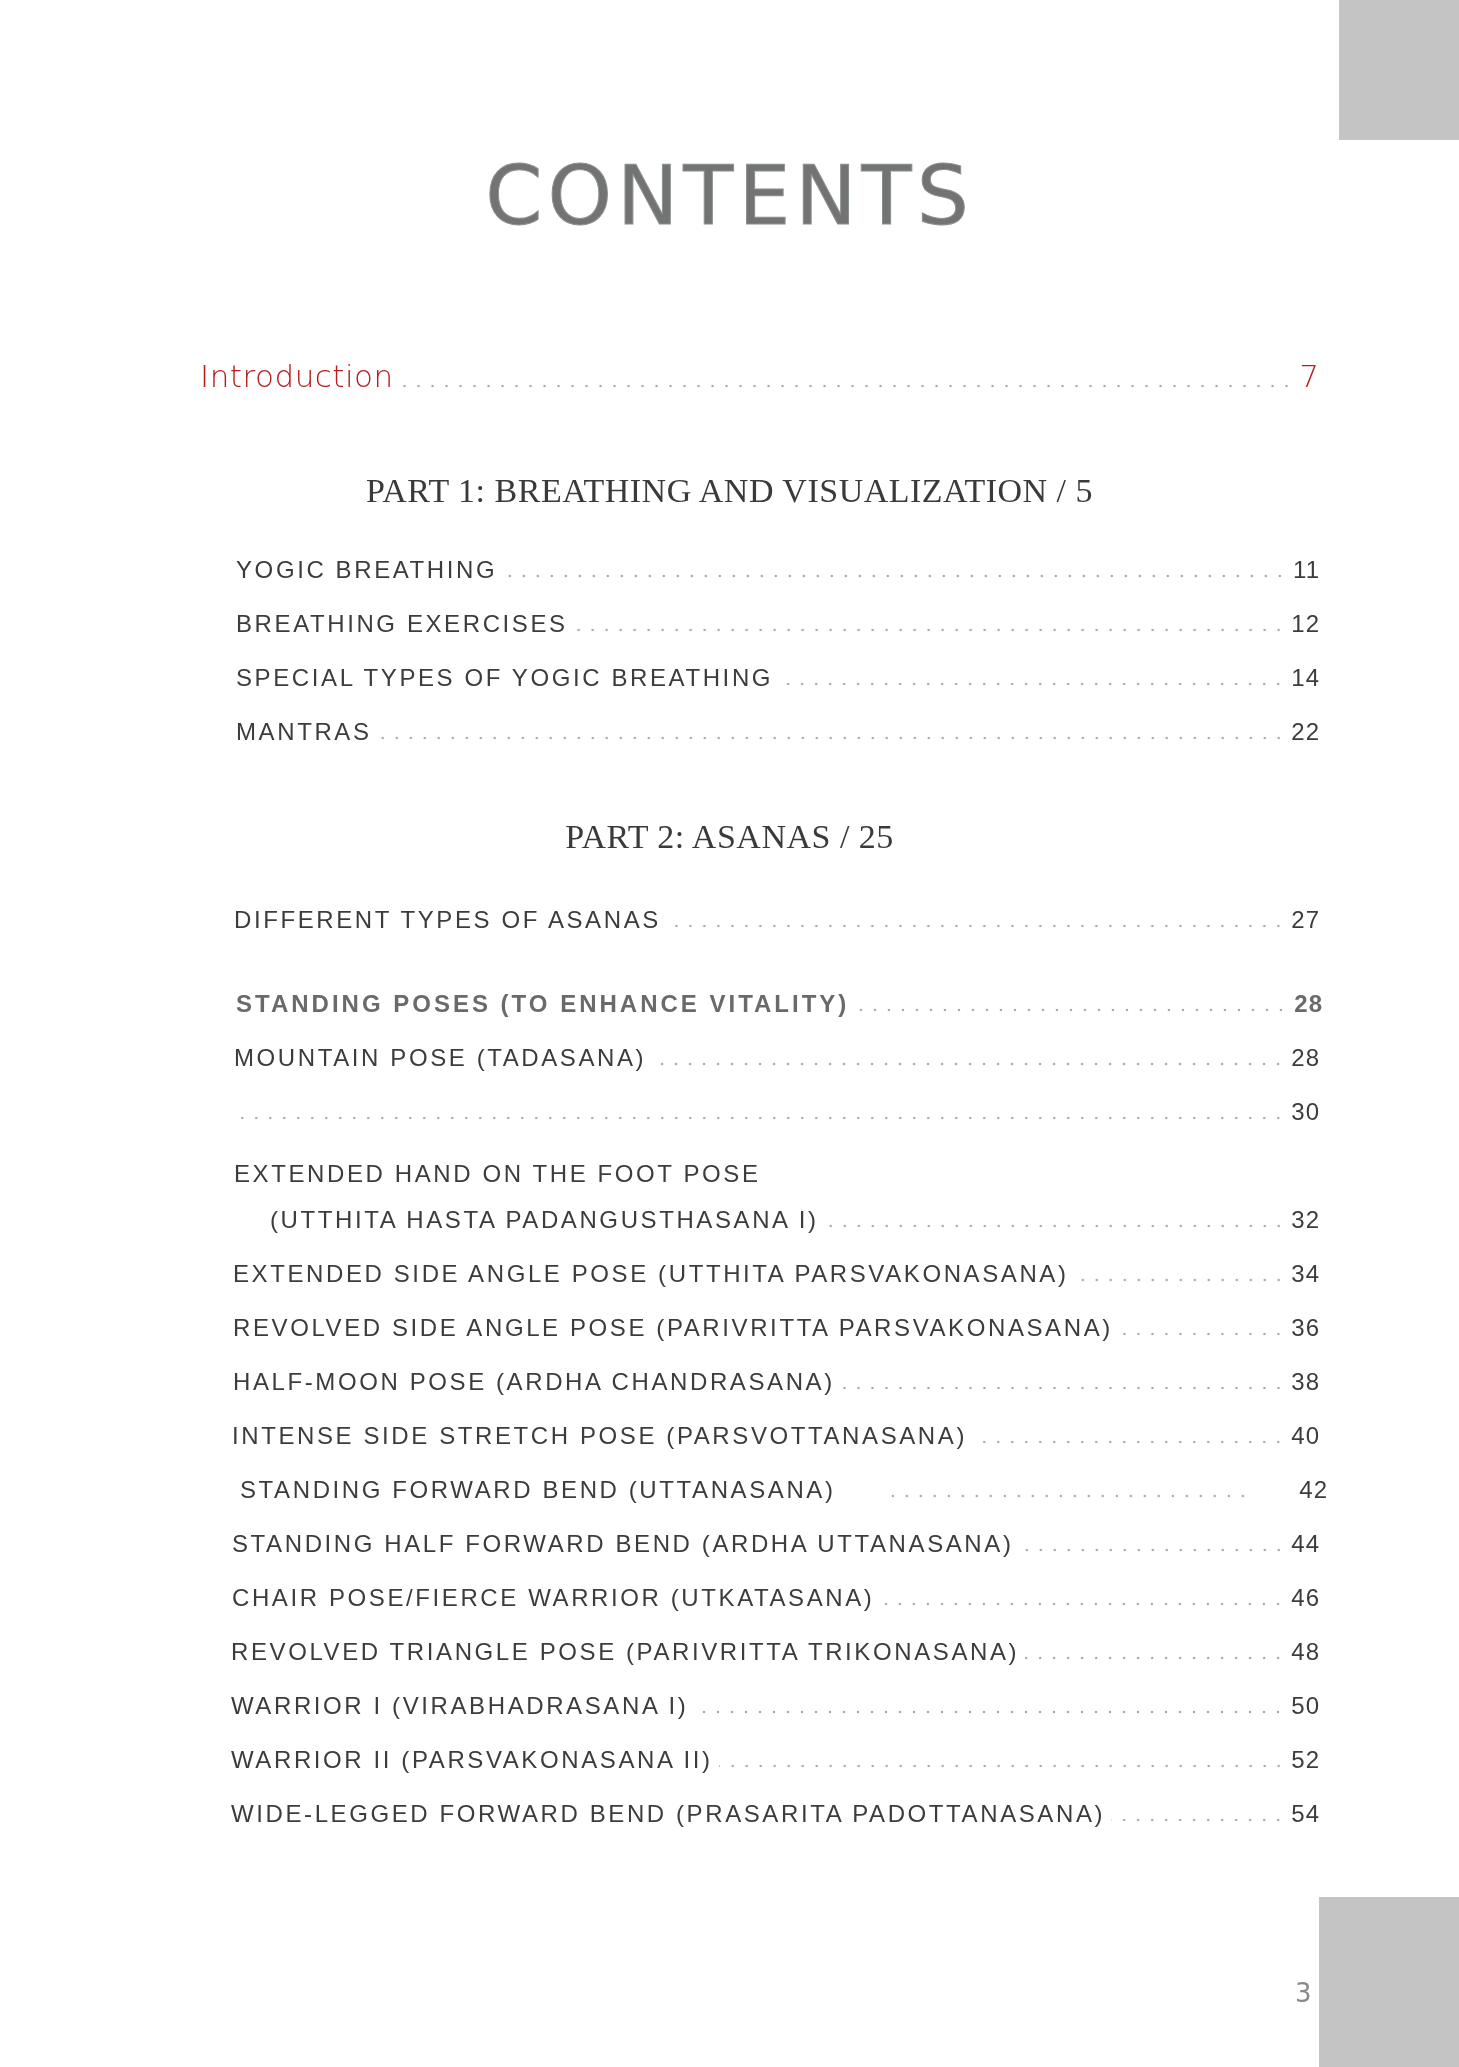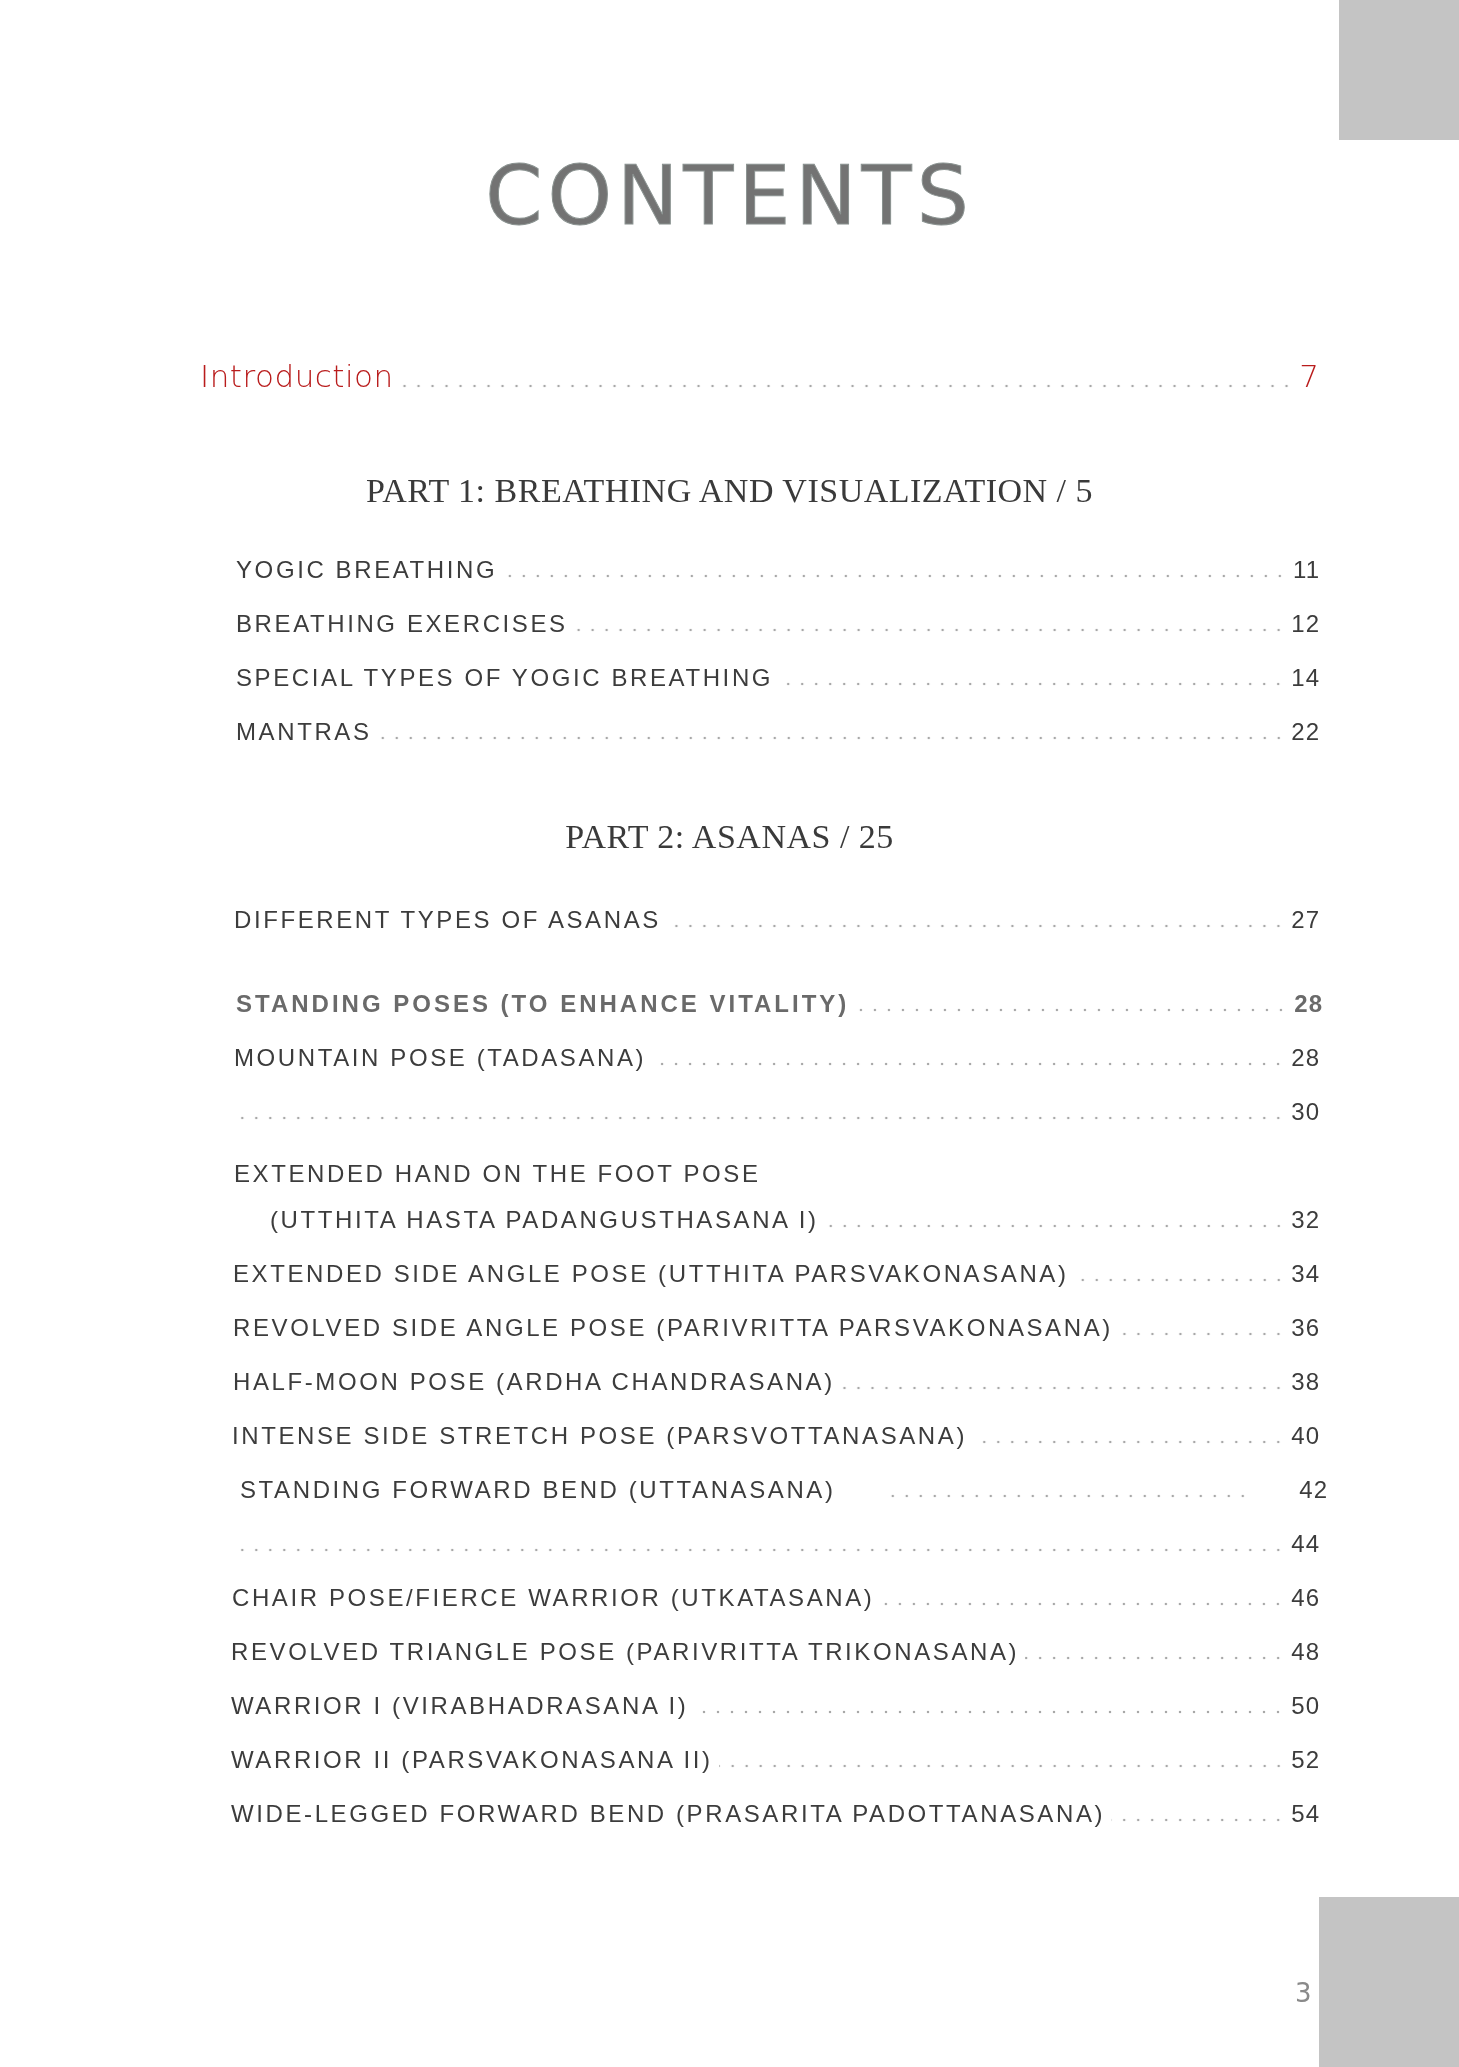--- a/index.html
+++ b/index.html
@@ -143,20 +143,21 @@
   <span class="label">INTENSE SIDE STRETCH POSE (PARSVOTTANASANA)</span>
   <span class="dots"></span>
   <span class="page">40</span>
 </div>
 <div class="row" style="left:240px; width:1088px; top:1476px;gap:44px;">
   <span class="label">STANDING FORWARD BEND (UTTANASANA)</span>
   <span class="dots"></span>
   <span class="page">42</span>
 </div>
 <div class="row" style="left:232px; width:1088px; top:1530px;">
+  <span class="label">STANDING HALF FORWARD BEND (ARDHA UTTANASANA)</span>
   <span class="dots"></span>
   <span class="page">44</span>
 </div>
 <div class="row" style="left:232px; width:1088px; top:1584px;">
   <span class="label">CHAIR POSE/FIERCE WARRIOR (UTKATASANA)</span>
   <span class="dots"></span>
   <span class="page">46</span>
 </div>
 <div class="row" style="left:231px; width:1089px; top:1638px;">
   <span class="label">REVOLVED TRIANGLE POSE (PARIVRITTA TRIKONASANA)</span>

